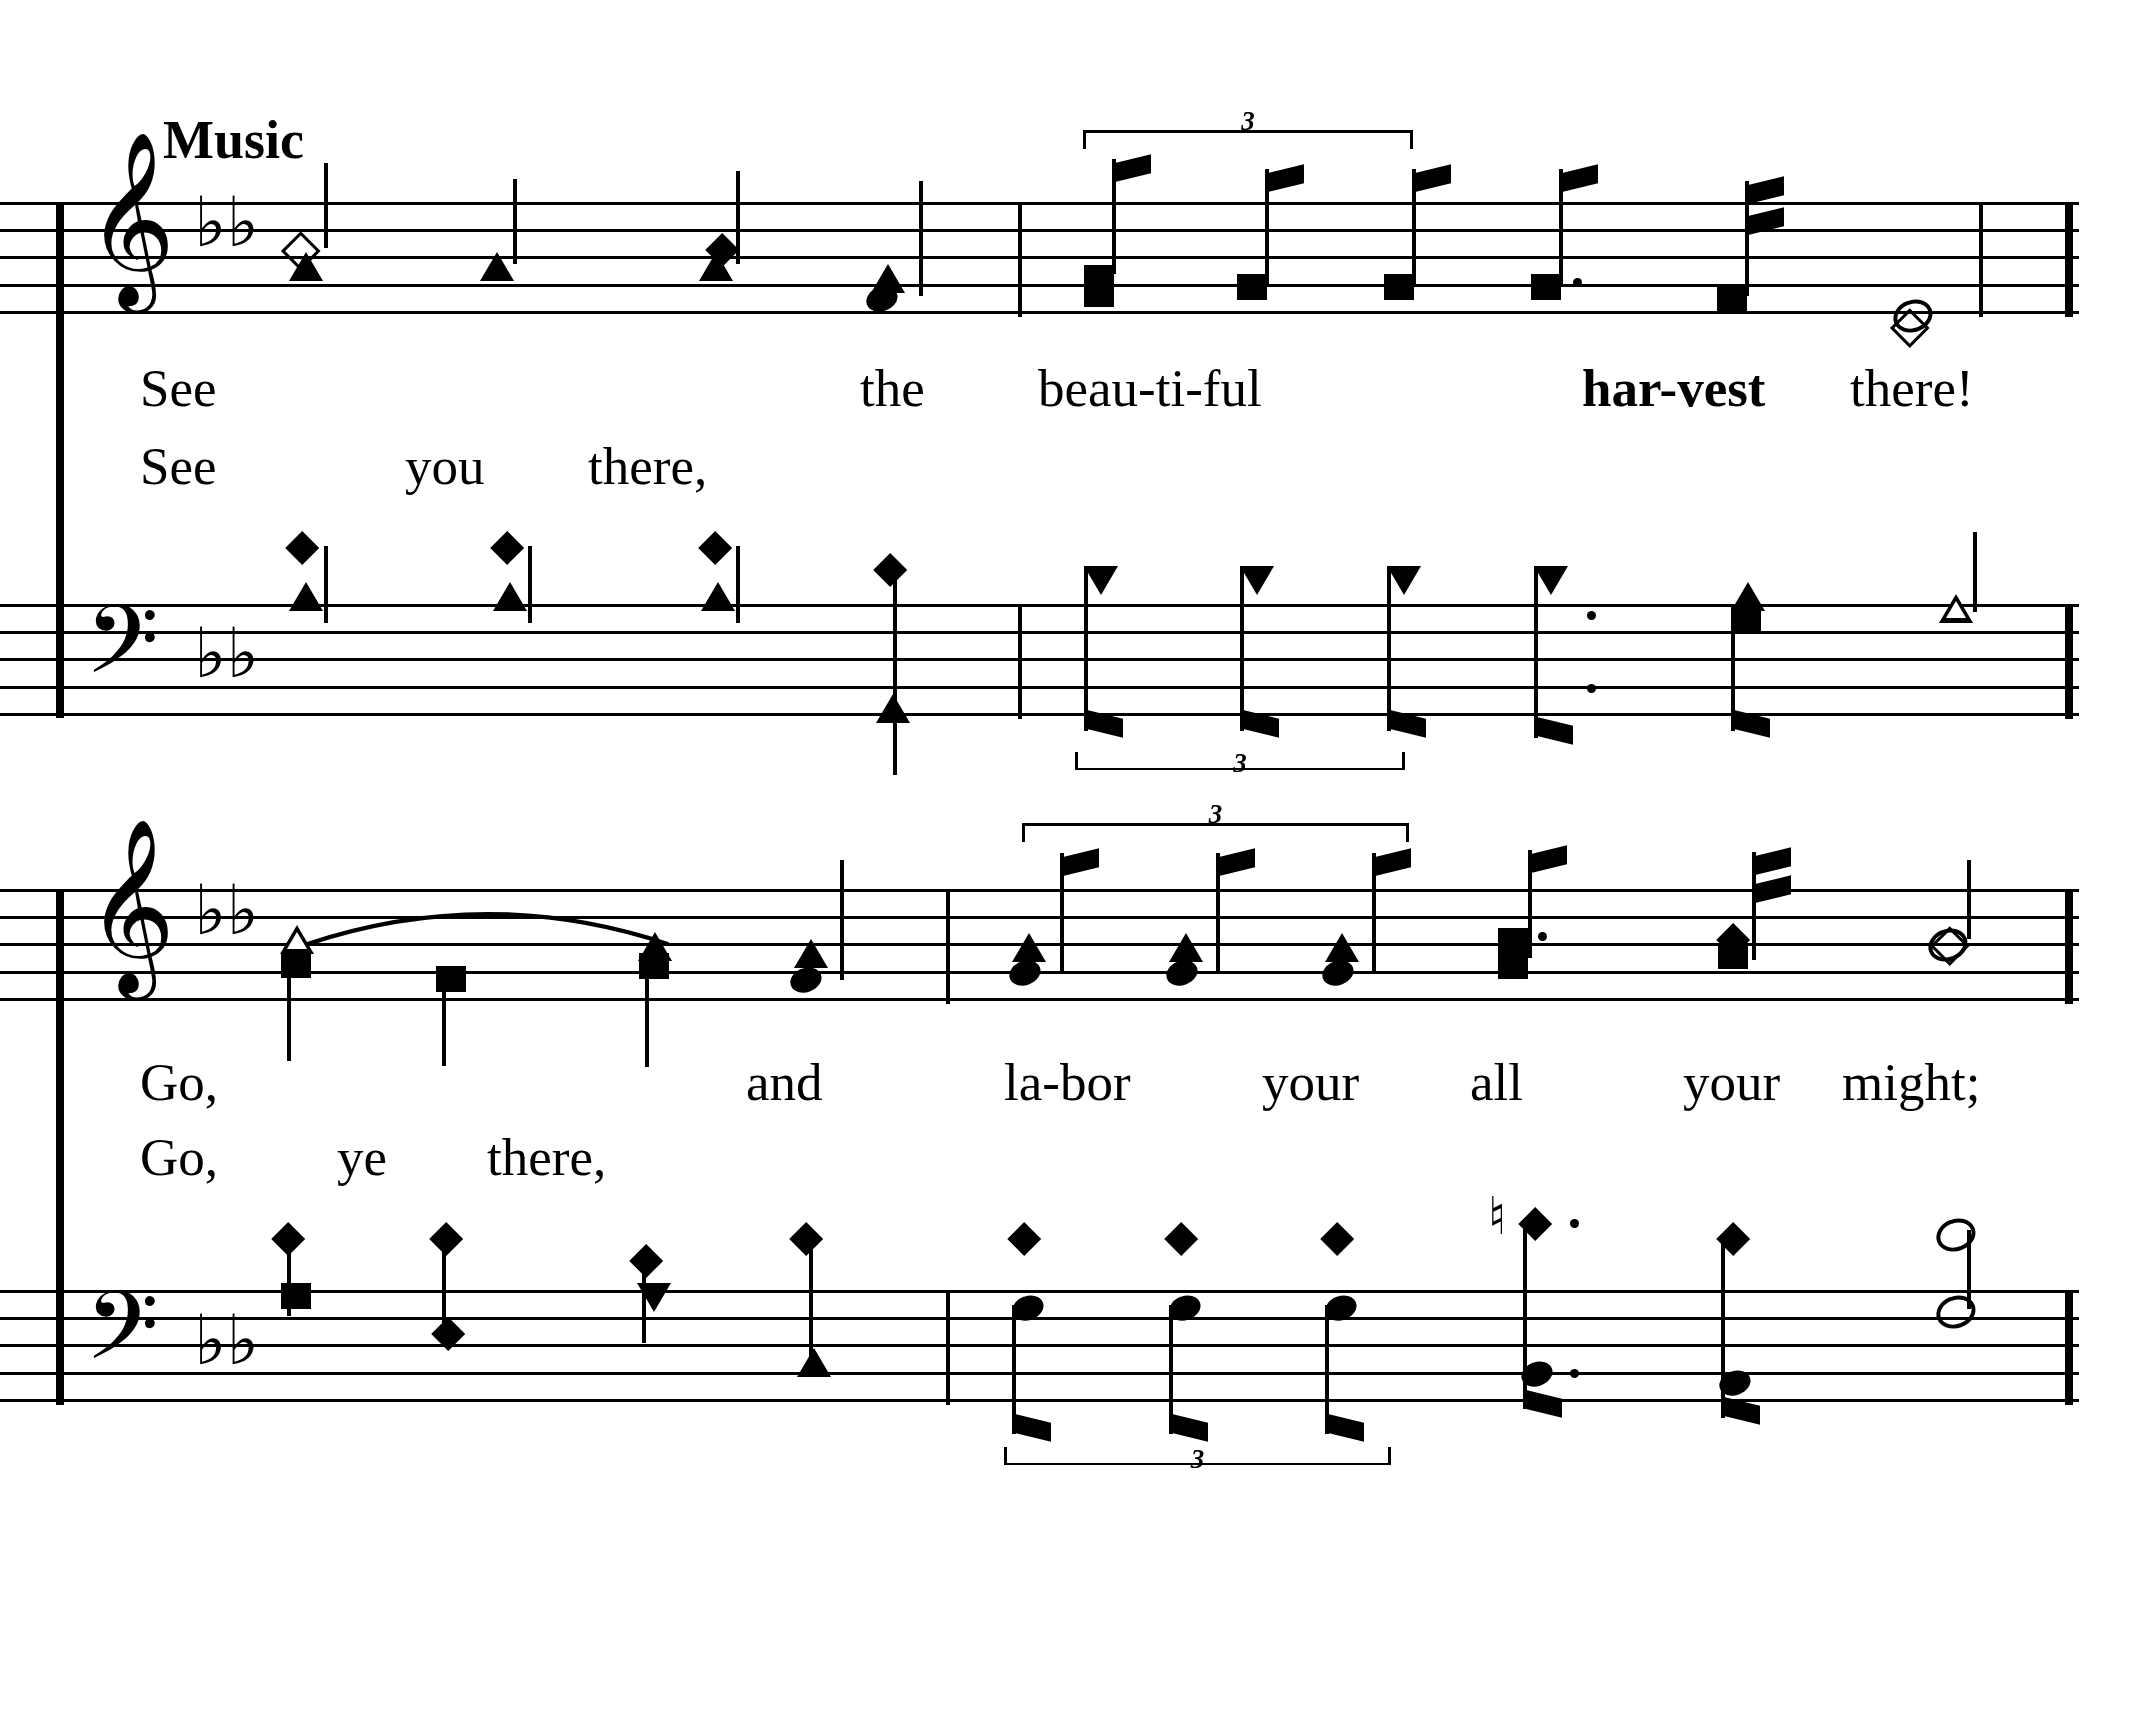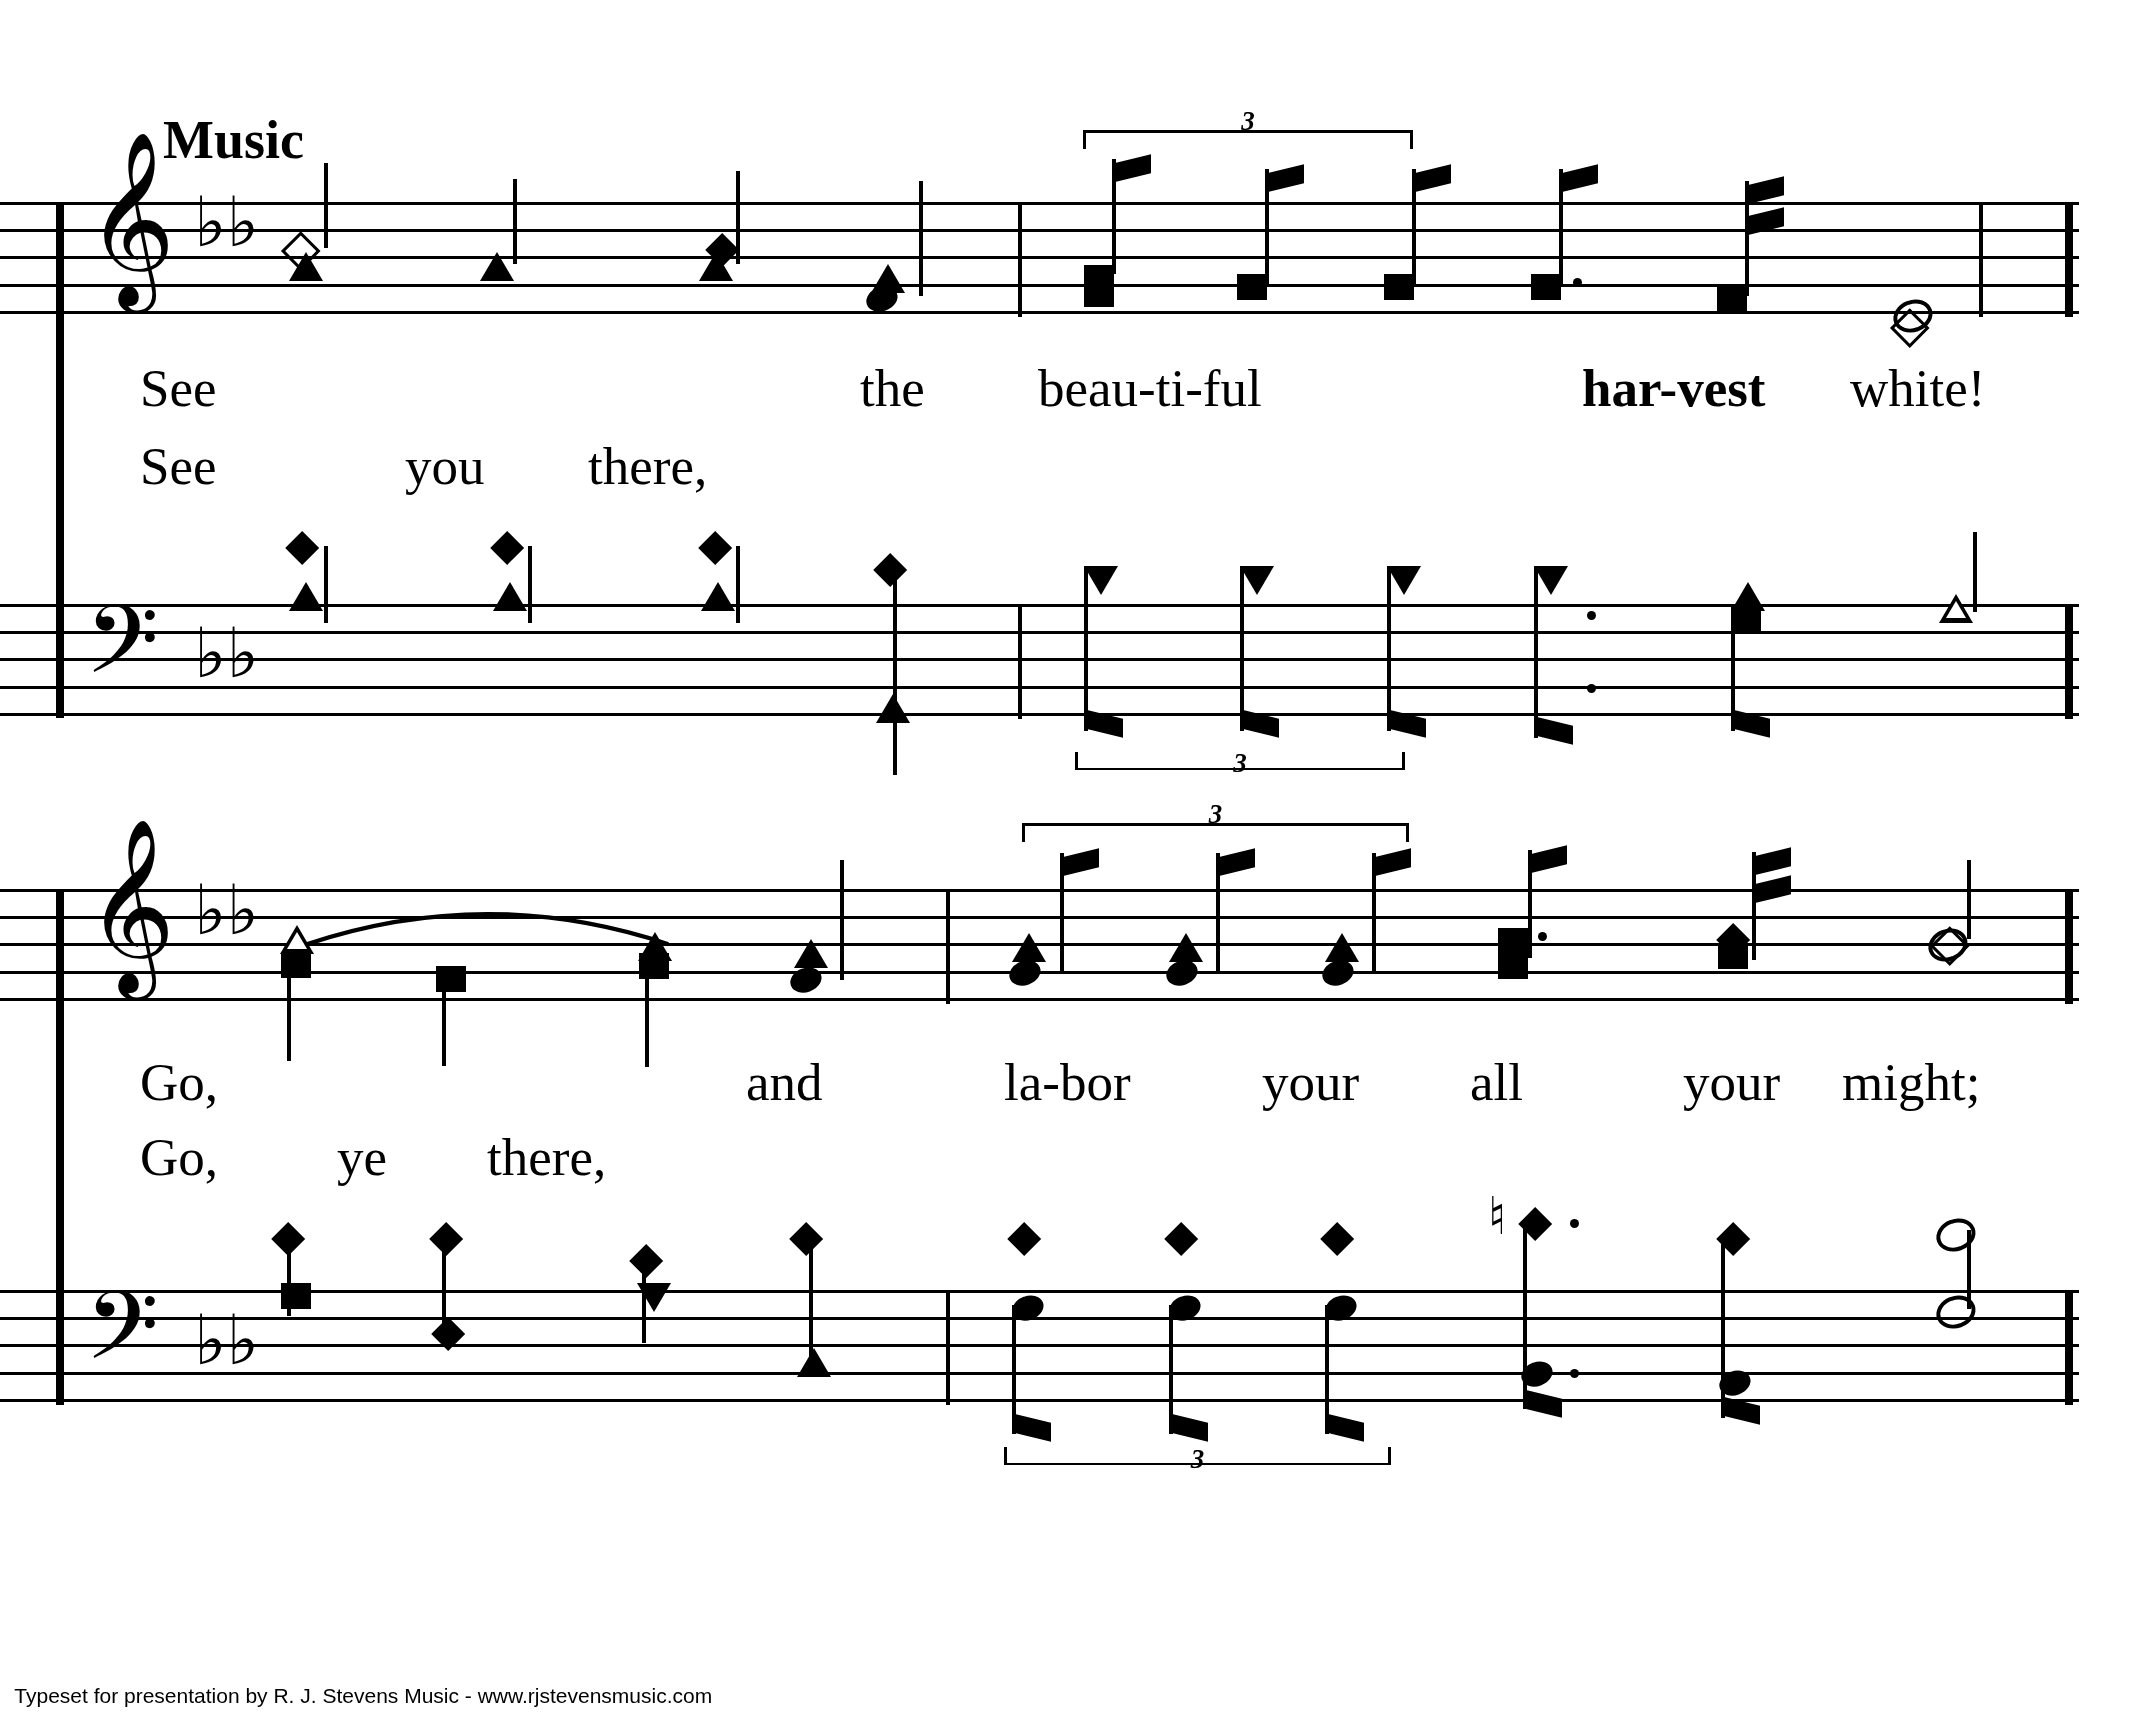--- a/index.html
+++ b/index.html
@@ -319,21 +319,21 @@
     <div class="barline" style="left:1979px; top:202px; height:115px;"></div>
 
     <div class="nh di-open" style="left:1896px; top:314px;"></div>
     <div class="nh ov-open" style="left:1893px; top:300px;"></div>
 
     <div class="lyric-line" style="top:358px; left:0;">
       <span class="lyric-word" style="left:140px;">See</span>
       <span class="lyric-word" style="left:860px;">the</span>
       <span class="lyric-word" style="left:1038px;">beau-ti-ful</span>
       <span class="lyric-word" style="left:1582px;font-weight:bold;">har-vest</span>
-      <span class="lyric-word" style="left:1850px;">white!</span>
+      <span class="lyric-word" style="left:1850px;">there!</span>
     </div>
     <div class="lyric-line" style="top:436px; left:0;">
       <span class="lyric-word" style="left:140px;">See</span>
       <span class="lyric-word" style="left:405px;">you</span>
       <span class="lyric-word" style="left:588px;">there,</span>
     </div>
 
     <div class="staff" style="top:604px;">
       <div class="line l1"></div>
       <div class="line l2"></div>
@@ -554,16 +554,15 @@
     <div class="nh ov" style="left:1719px; top:1371px;"></div>
 
     <div class="nh ov-open" style="left:1936px; top:1219px;"></div>
     <div class="nh ov-open" style="left:1936px; top:1296px;"></div>
     <div class="stem" style="left:1967px; top:1230px; height:79px;"></div>
 
     <div class="thickbar" style="left:2065px; top:889px; height:115px;"></div>
     <div class="thickbar" style="left:2065px; top:1290px; height:115px;"></div>
   </div>
 
-  <div class="footer">Typeset for presentation by R. J. Stevens Music  -  www.rjstevensmusic.com</div>
 
 </div>
 
 
 </body></html>

